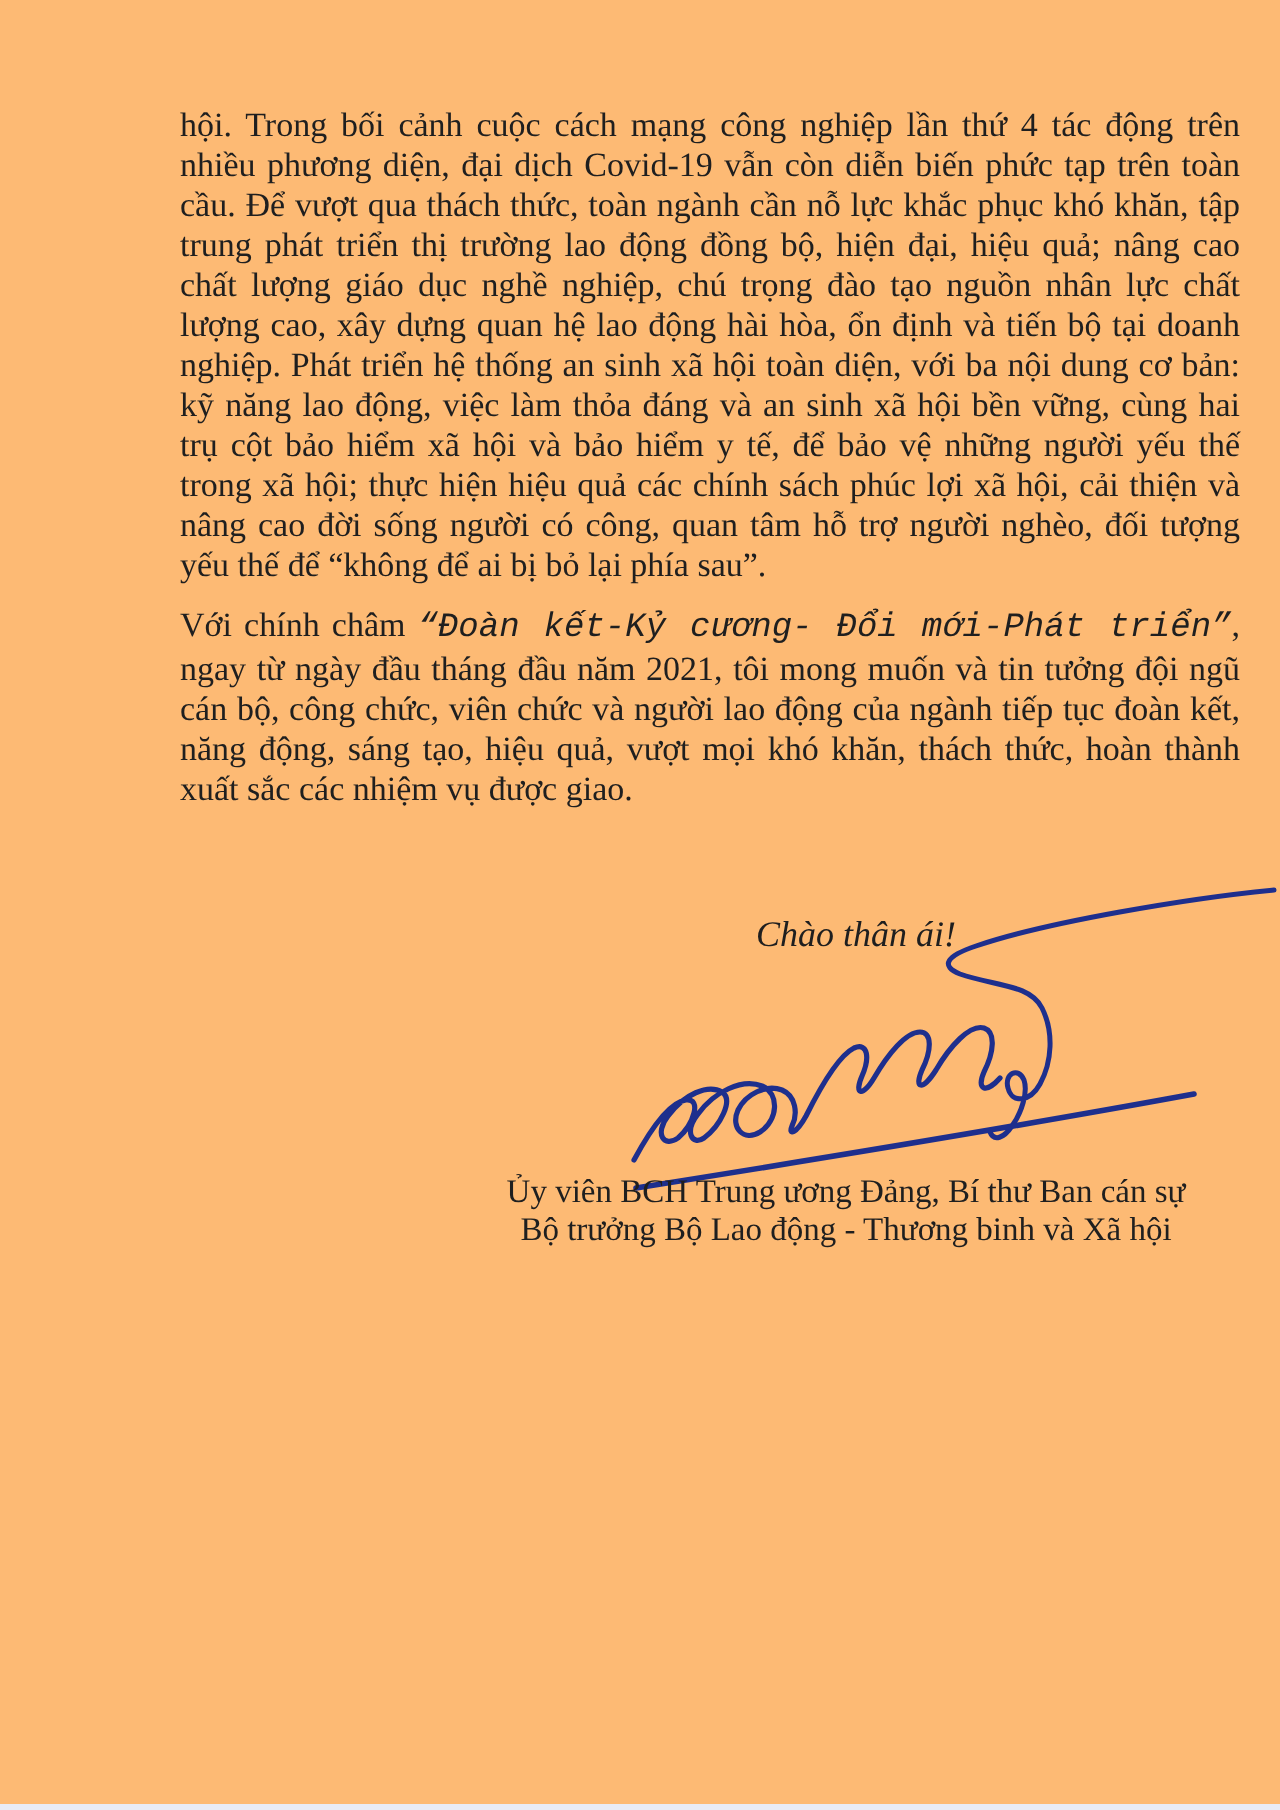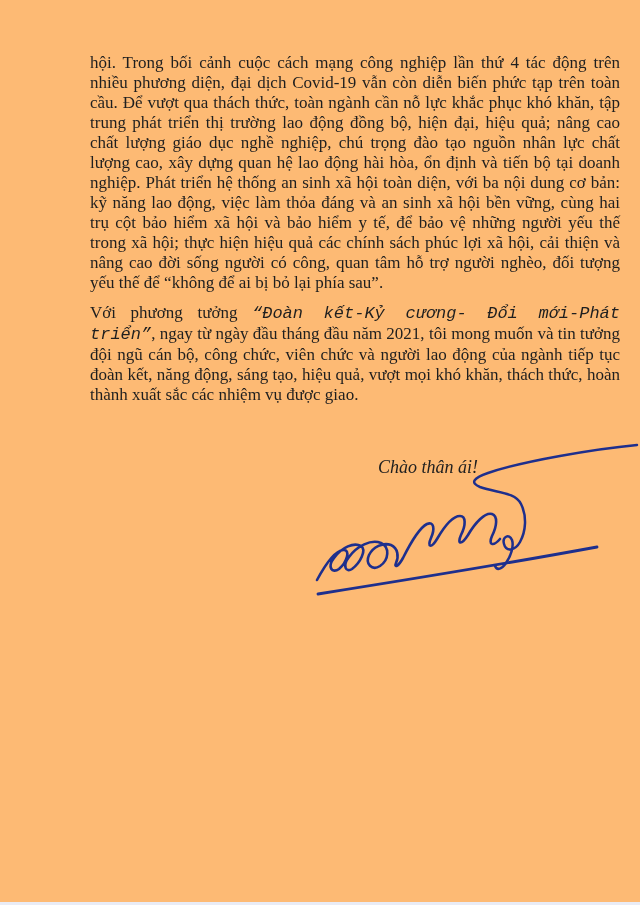--- a/index.html
+++ b/index.html
@@ -68,32 +68,34 @@
 </head>
 <body>
 
 <div class="page">
 
   <div class="body-text">
     <p>
       <span>hội. Trong bối cảnh cuộc cách mạng công nghiệp lần thứ 4 tác động trên nhiều phương diện, đại dịch Covid-19 vẫn còn diễn biến phức tạp trên toàn cầu. Để vượt qua thách thức, toàn ngành cần nỗ lực khắc phục khó khăn, tập trung phát triển thị trường lao động đồng bộ, hiện đại, hiệu quả; nâng cao chất lượng giáo dục nghề nghiệp, chú trọng đào tạo nguồn nhân lực chất lượng cao, xây dựng quan hệ lao động hài hòa, ổn định và tiến bộ tại doanh nghiệp. Phát triển hệ thống an sinh xã hội toàn diện, với ba nội dung cơ bản: kỹ năng lao động, việc làm thỏa đáng và an sinh xã hội bền vững, cùng hai trụ cột bảo hiểm xã hội và bảo hiểm y tế, để bảo vệ những người yếu thế trong xã hội; thực hiện hiệu quả các chính sách phúc lợi xã hội, cải thiện và nâng cao đời sống người có công, quan tâm hỗ trợ người nghèo, đối tượng yếu thế để “không để ai bị bỏ lại phía sau”.</span>
     </p>
     <p>
-      <span>Với phương tưởng </span><em class="motto">“Đoàn kết-Kỷ cương- Đổi mới-Phát triển”</em><span>, ngay từ ngày đầu tháng đầu năm 2021, tôi mong muốn và tin tưởng đội ngũ cán bộ, công chức, viên chức và người lao động của ngành tiếp tục đoàn kết, năng động, sáng tạo, hiệu quả, vượt mọi khó khăn, thách thức, hoàn thành xuất sắc các nhiệm vụ được giao.</span>
+      <span>Với chính châm </span><em class="motto">“Đoàn kết-Kỷ cương- Đổi mới-Phát triển”</em><span>, ngay từ ngày đầu tháng đầu năm 2021, tôi mong muốn và tin tưởng đội ngũ cán bộ, công chức, viên chức và người lao động của ngành tiếp tục đoàn kết, năng động, sáng tạo, hiệu quả, vượt mọi khó khăn, thách thức, hoàn thành xuất sắc các nhiệm vụ được giao.</span>
     </p>
   </div>
 
   <div class="salutation">Chào thân ái!</div>
 
   <svg class="signature-svg" viewBox="305 435 340 172" xmlns="http://www.w3.org/2000/svg">
     <g fill="none" stroke-linecap="round" stroke-linejoin="round">
       <path stroke-width="2.5" d="M 637 445 C 595 449 523 461 488 473 C 473 478 470 483 480 487 C 497 493 515 492 521 504 C 527 516 526 531 520 542 C 515 551 506 552 504 544 C 502 537 509 533 512 540 C 514 546 511 556 506 563 C 502 569 497 571 495 566" stroke="#1e2f8d"></path>
       <path stroke-width="2.6" d="M 317 580 C 324 567 334 551 343 550 C 351 549 347 562 339 569 C 332 574 327 567 334 558 C 342 547 354 542 361 546 C 367 550 360 563 352 569 C 346 573 342 566 349 557 C 357 546 371 539 381 543 C 390 547 389 560 380 566 C 372 571 365 564 369 555 C 373 547 383 542 391 545 C 398 548 399 557 396 563 C 394 568 398 567 403 558 C 409 546 419 528 427 524 C 434 521 435 529 431 538 C 427 547 431 549 437 539 C 444 527 453 516 460 516 C 466 516 466 525 461 535 C 457 544 461 546 468 535 C 475 523 485 512 492 514 C 498 516 497 526 492 536 C 488 545 493 547 500 539" stroke="#1e2f8d"></path>
       <path stroke-width="2.8" d="M 318 594 C 400 581 510 563 597 547" stroke="#1e2f8d"></path>
     </g>
   </svg>
 
   <div class="signer-block">
+    <div class="signer-title">Ủy viên BCH Trung ương Đảng, Bí thư Ban cán sự</div>
+    <div class="signer-title">Bộ trưởng Bộ Lao động - Thương binh và Xã hội</div>
   </div>
 
   <div class="bottom-edge"></div>
 
 </div>
 
 </body></html>

